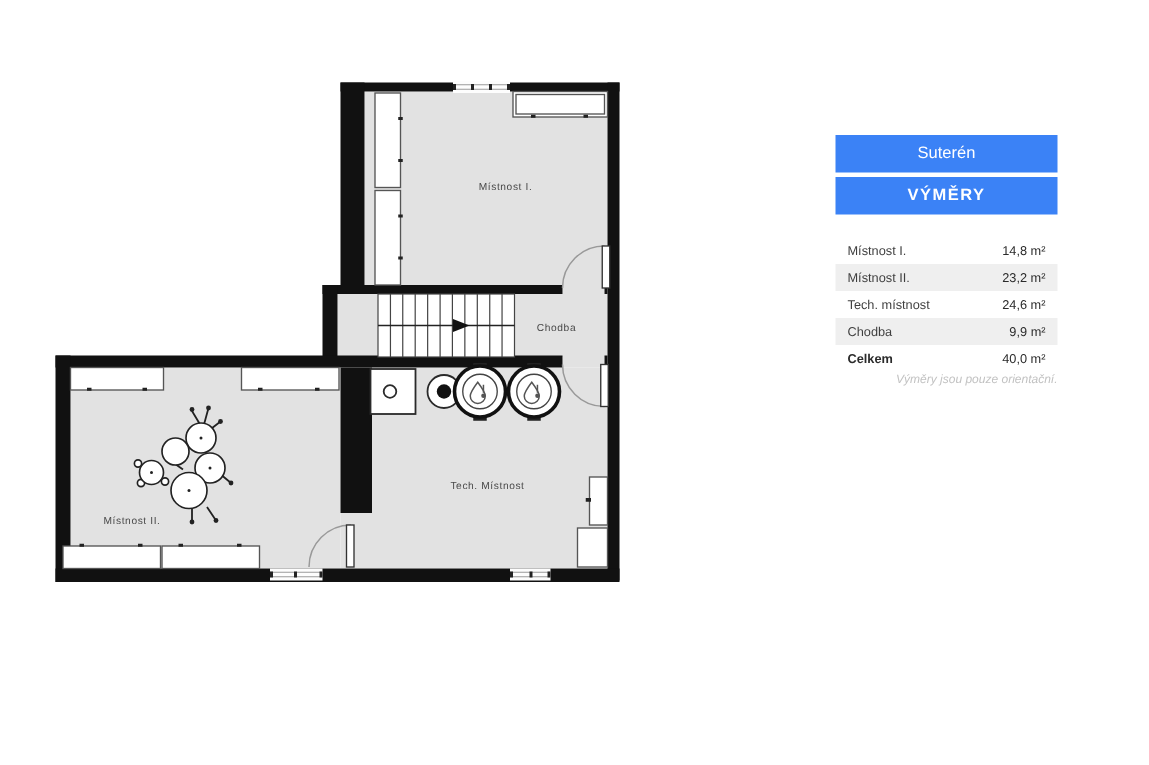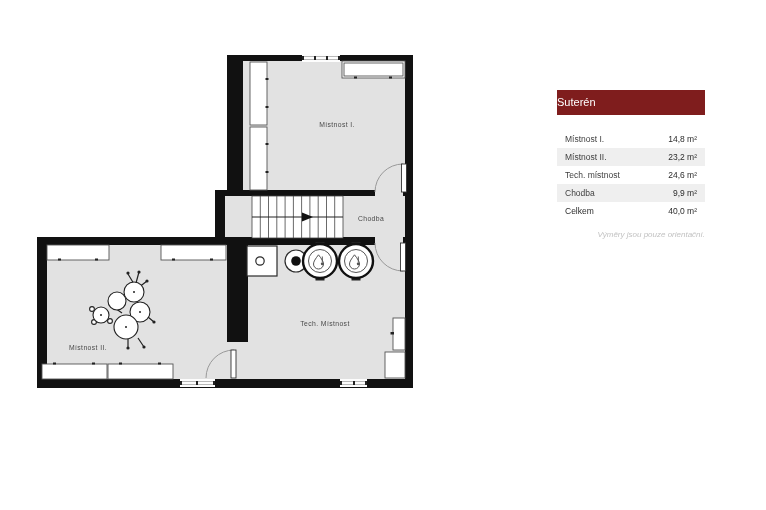--- a/index.html
+++ b/index.html
@@ -25,28 +25,28 @@
   .boiler-inner{fill:none;stroke:#444;stroke-width:0.9;}
   .glyph{fill:none;stroke:#555;stroke-width:1;}
   .glyph-dot{fill:#555;}
   .drum{fill:#ffffff;stroke:#222;stroke-width:1.1;}
   .drum-dot{fill:#222;}
   .hw{stroke:#222;stroke-width:1.2;fill:none;}
   .plan-label{font-family:"Liberation Sans",sans-serif;font-size:6.8px;fill:#4a4a4a;letter-spacing:0.4px;text-anchor:middle;}
 
   
   .panel{position:absolute;left:557px;top:90px;width:148px;}
-  .btn{height:25px;line-height:25px;text-align:left;background:#7f1d1d;color:#ffffff;font-size:11px;margin-bottom:3px;cursor:pointer;user-select:none;}
+  .btn{height:25px;line-height:25px;text-align:center;background:#3b82f6;color:#ffffff;font-size:11px;margin-bottom:3px;cursor:pointer;user-select:none;}
   .btn.areas{font-weight:bold;letter-spacing:1px;}
   .area-table{margin-top:15px;}
   .trow{display:flex;justify-content:space-between;align-items:center;height:18px;padding:0 8px;font-size:8.5px;color:#3f3f3f;}
   .trow.stripe{background:#efefef;}
   .trow .tval{font-weight:normal;color:#2b2b2b;}
-  .trow.total .tlabel{font-weight:normal;color:#2b2b2b;}
-  .note{margin-top:10px;font-size:8px;font-style:italic;color:#c2c2c2;text-align:right;}
+  .trow.total .tlabel{font-weight:bold;color:#2b2b2b;}
+  .note{font-size:8px;font-style:italic;color:#c2c2c2;text-align:right;}
 </style>
 </head>
 <body>
 
 <div class="canvas">
 
   <svg class="plan" width="430" height="400" viewBox="0 0 430 400">
 
     <g>
       <rect class="floor" x="243" y="61" width="162" height="131"></rect>
@@ -216,20 +216,21 @@
     </g>
 
     <text class="plan-label" x="337" y="126.5">Místnost I.</text>
     <text class="plan-label" x="371" y="220.5">Chodba</text>
     <text class="plan-label" x="88" y="349.5">Místnost II.</text>
     <text class="plan-label" x="325" y="326">Tech. Místnost</text>
   </svg>
 
   <div class="panel">
     <div class="btn floor">Suterén</div>
+    <div class="btn areas">VÝMĚRY</div>
 
     <div class="area-table">
       <div class="trow">
         <span class="tlabel">Místnost I.</span>
         <span class="tval">14,8 m²</span>
       </div>
       <div class="trow stripe">
         <span class="tlabel">Místnost II.</span>
         <span class="tval">23,2 m²</span>
       </div>

